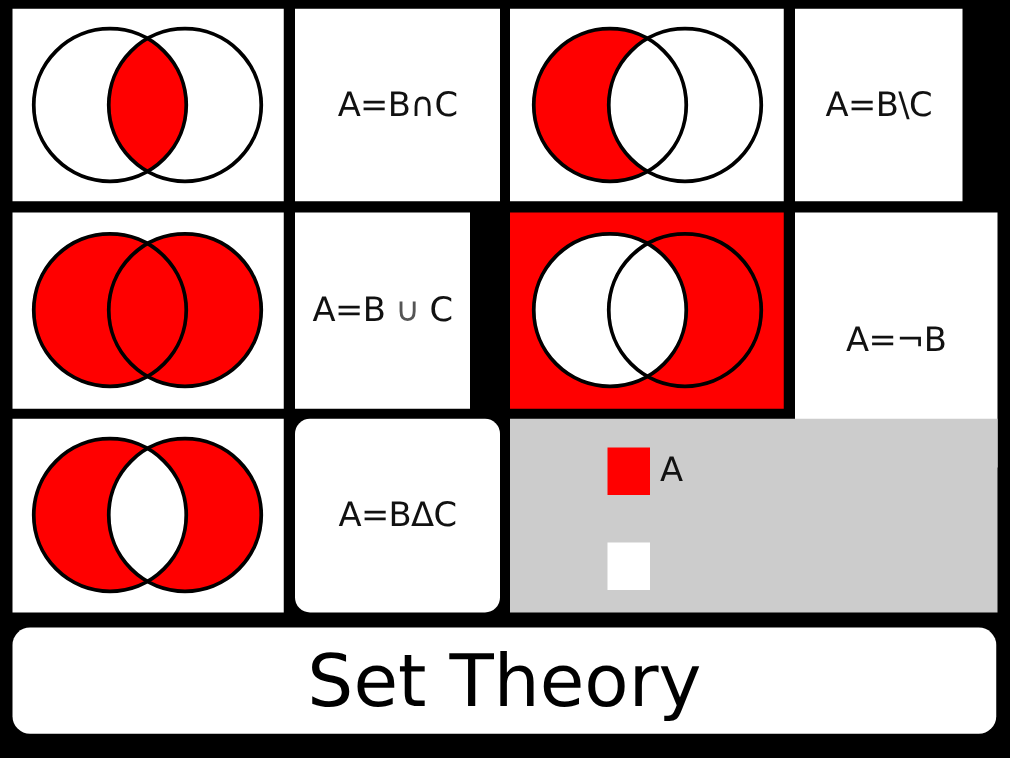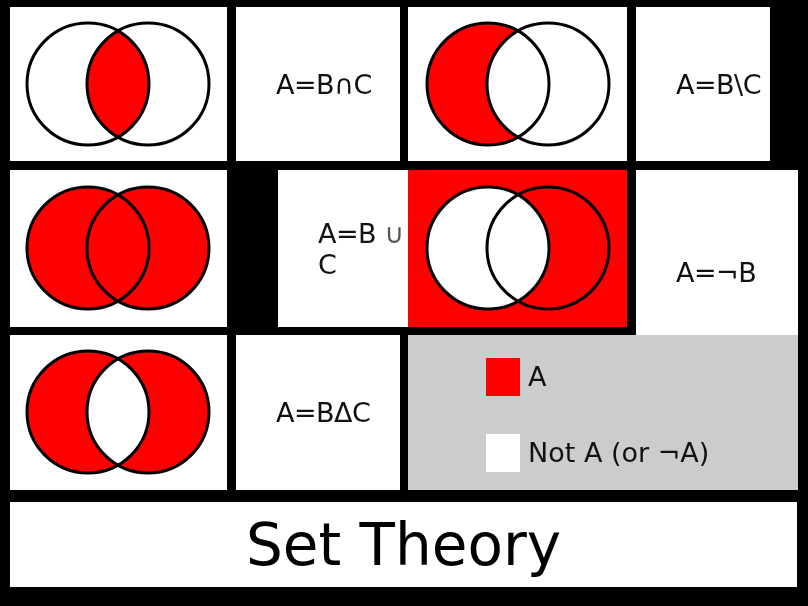--- a/index.html
+++ b/index.html
@@ -10,41 +10,41 @@
     overflow: hidden;
     font-family: "DejaVu Sans", sans-serif;
   }
   .cell {
     position: absolute;
     background: #ffffff;
     box-sizing: border-box;
   }
   .cell svg { position: absolute; left: 0; top: 0; }
   .label {
-    display: flex; align-items: center; 
-    font-size: 27px; color: #111111; letter-spacing: -0.5px; padding-left: 40px;
+    display: flex; align-items: center; justify-content: center;
+    font-size: 27px; color: #111111; letter-spacing: -0.5px;
   }
   .label .op-thin { color: #555555; font-weight: normal; }
   .legend {
     position: absolute;
     left: 408px; top: 335px; width: 390px; height: 155px;
     background: #cccccc;
   }
   .swatch {
     position: absolute; width: 34px; height: 38px;
   }
   .legend-text {
     position: absolute; font-size: 27px; color: #111111;
   }
   .title {
     position: absolute;
     left: 10px; top: 502px; width: 787px; height: 85px;
     background: #ffffff;
     display: flex; align-items: center; justify-content: center;
-    font-size: 58px; color: #000000;
+    font-size: 58px; color: #000000; border-radius: 14px;
   }
 </style>
 </head>
 <body>
 
 <div class="cell" style="left:10px;top:7px;width:217px;height:154px;">
   <svg width="217" height="154" viewBox="0 0 217 154">
     <defs>
       <clipPath id="clipL1">
           <circle cx="78" cy="77" r="61"></circle>
@@ -77,21 +77,21 @@
 </div>
 
 <div class="cell" style="left:10px;top:170px;width:217px;height:157px;">
   <svg width="217" height="157" viewBox="0 0 217 157">
     <circle cx="78" cy="78" r="61" fill="#ff0000"></circle>
     <circle cx="138" cy="78" r="61" fill="#ff0000"></circle>
     <circle cx="78" cy="78" r="61" fill="none" stroke="#000" stroke-width="3"></circle>
     <circle cx="138" cy="78" r="61" fill="none" stroke="#000" stroke-width="3"></circle>
   </svg>
 </div>
-<div class="cell label" style="left:236px;top:170px;width:140px;height:157px;margin-left:42px;">
+<div class="cell label" style="left:236px;top:170px;width:140px;height:157px;">
   <span><span>A=B </span><span class="op-thin">∪</span><span> C</span></span>
 </div>
 
 <div class="cell" style="left:408px;top:170px;width:219px;height:157px;background:#ff0000;">
   <svg width="219" height="157" viewBox="0 0 219 157">
     <circle cx="80" cy="78" r="61" fill="#ffffff"></circle>
     <circle cx="80" cy="78" r="61" fill="none" stroke="#000" stroke-width="3"></circle>
     <circle cx="140" cy="78" r="61" fill="none" stroke="#000" stroke-width="3"></circle>
   </svg>
 </div>
@@ -106,24 +106,23 @@
           <circle cx="78" cy="77" r="61"></circle>
         </clipPath>
     </defs>
     <circle cx="78" cy="77" r="61" fill="#ff0000"></circle>
     <circle cx="138" cy="77" r="61" fill="#ff0000"></circle>
     <circle cx="138" cy="77" r="61" fill="#ffffff" clip-path="url(#clipL3)"></circle>
     <circle cx="78" cy="77" r="61" fill="none" stroke="#000" stroke-width="3"></circle>
     <circle cx="138" cy="77" r="61" fill="none" stroke="#000" stroke-width="3"></circle>
   </svg>
 </div>
-<div class="cell label" style="left:236px;top:335px;width:164px;height:155px;">
+<div class="cell label" style="left:236px;top:335px;width:164px;height:155px;border-radius:12px;">
   <span>A=BΔC</span>
 </div>
 
 <div class="legend">
   <div class="swatch" style="left:78px;top:23px;background:#ff0000;"></div>
   <div class="legend-text" style="left:120px;top:26px;">A</div>
   <div class="swatch" style="left:78px;top:99px;background:#ffffff;"></div>
-  <div class="legend-text" style="left:120px;top:102px;">Not A (or ¬A)</div>
 </div>
 
 <div class="title">Set Theory</div>
 
 </body></html>

